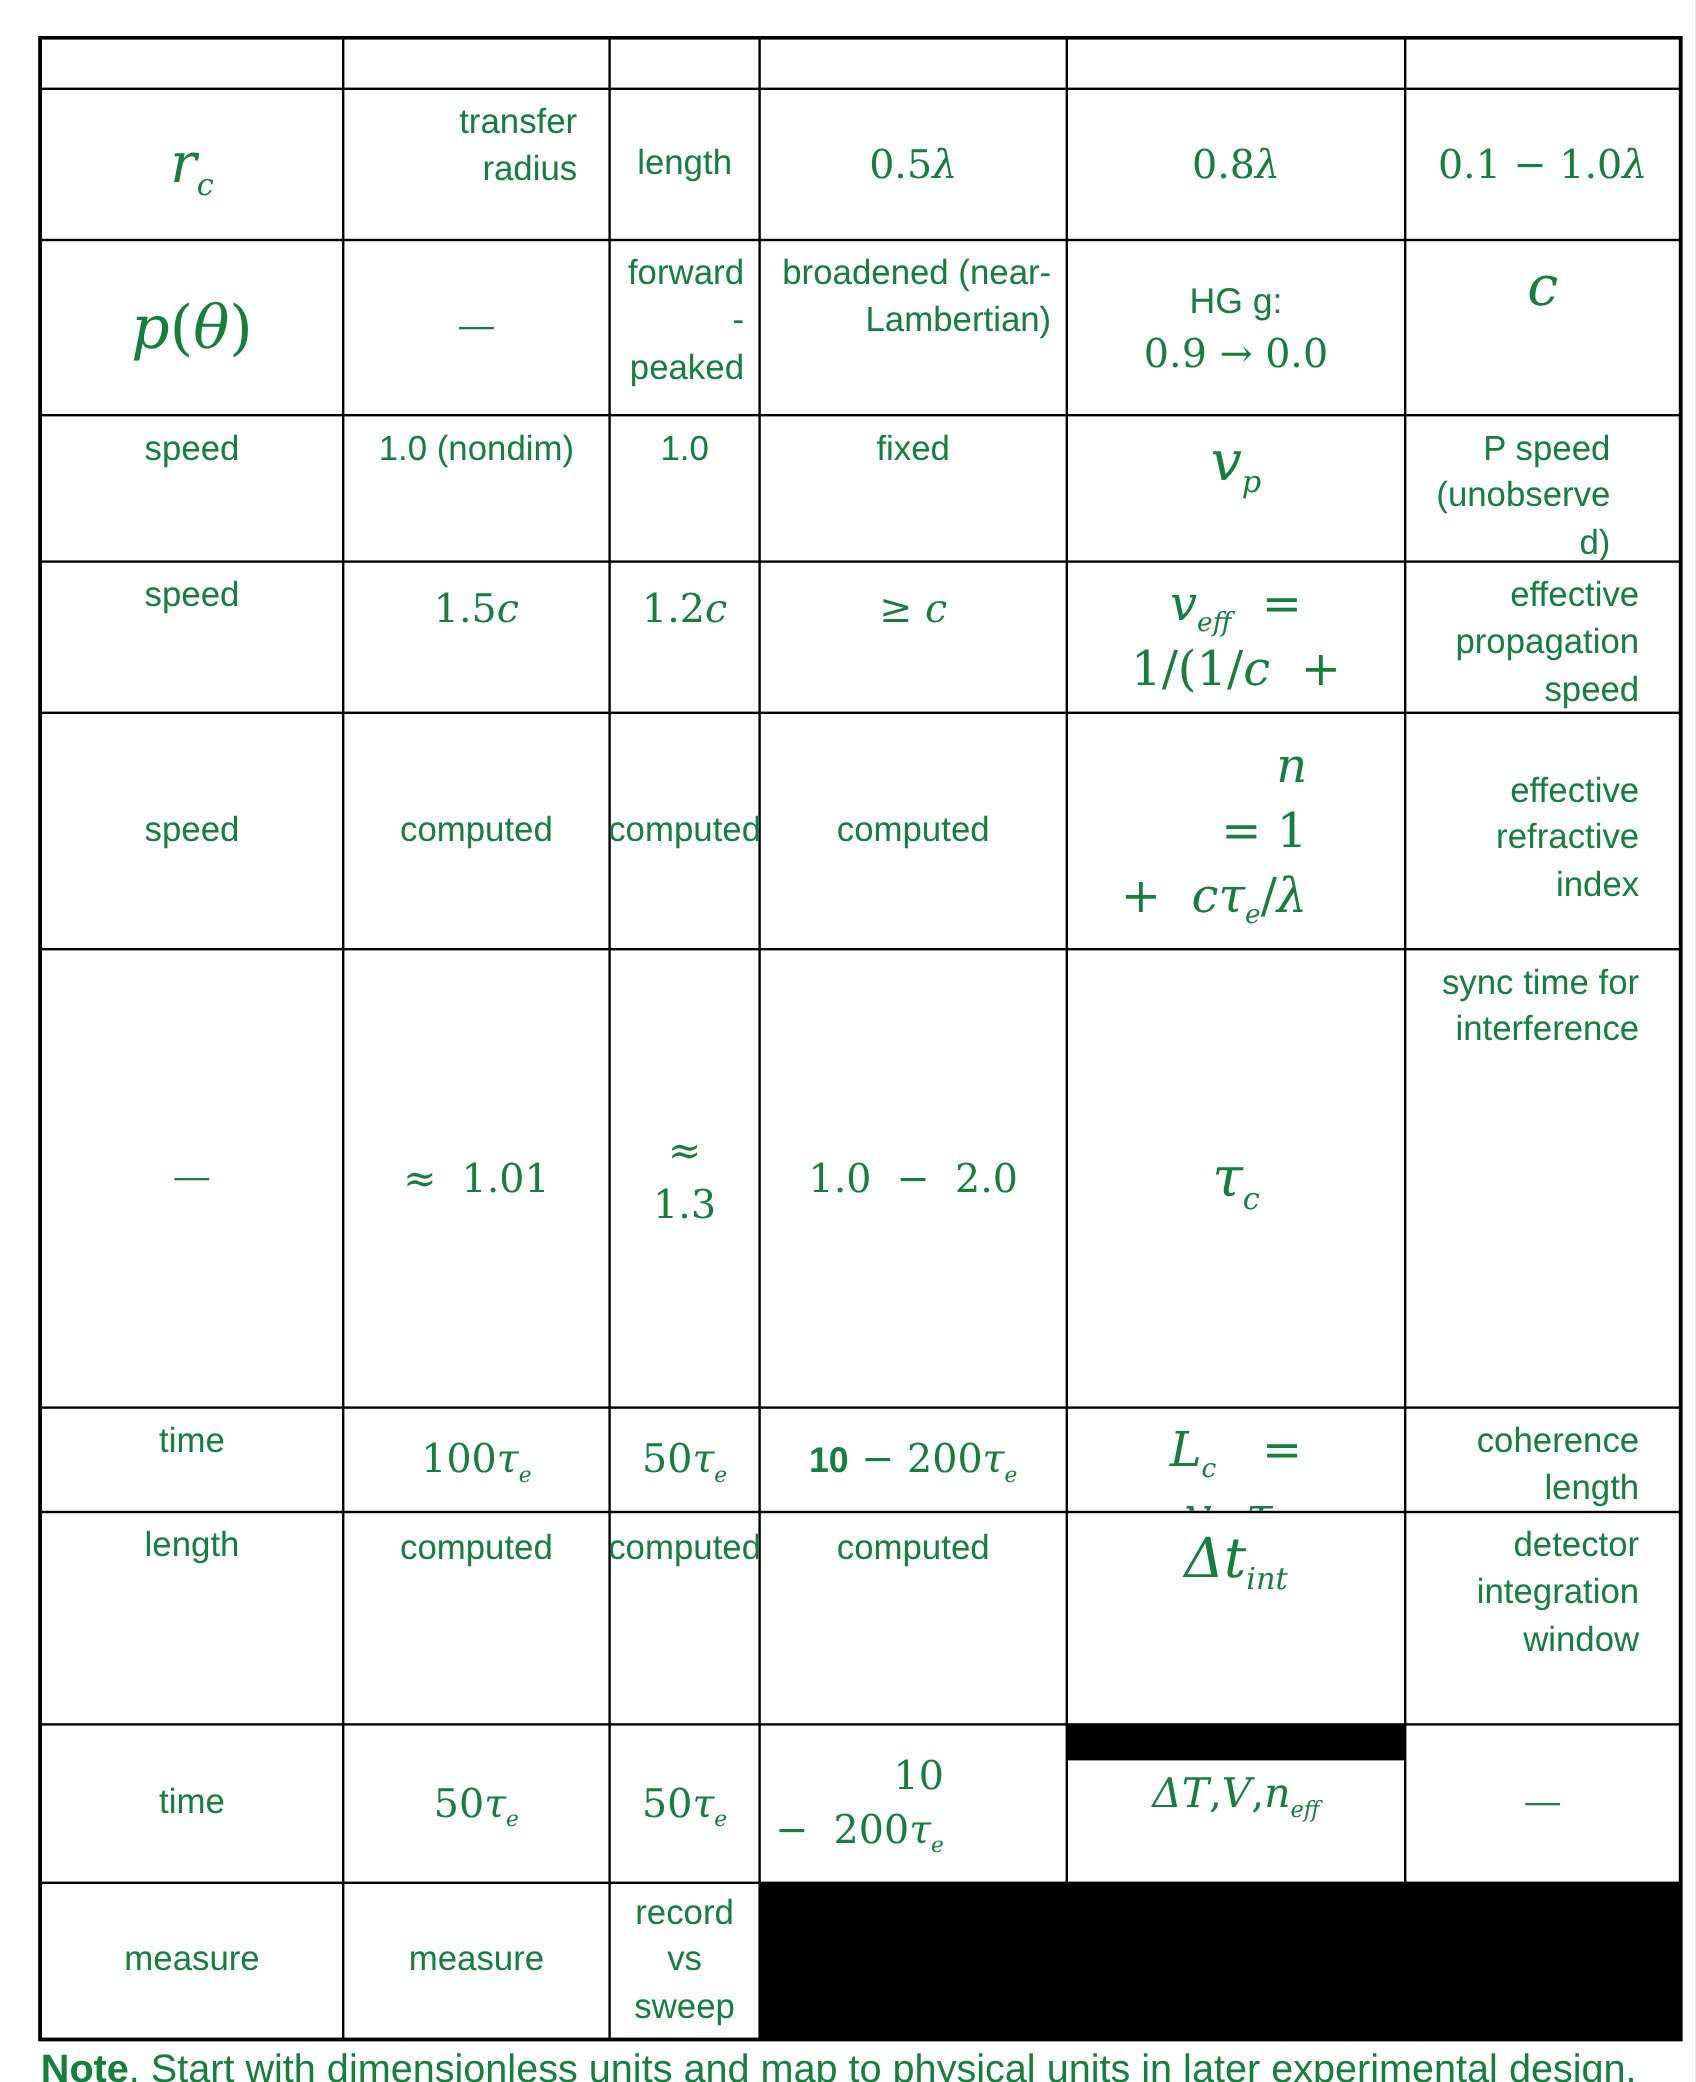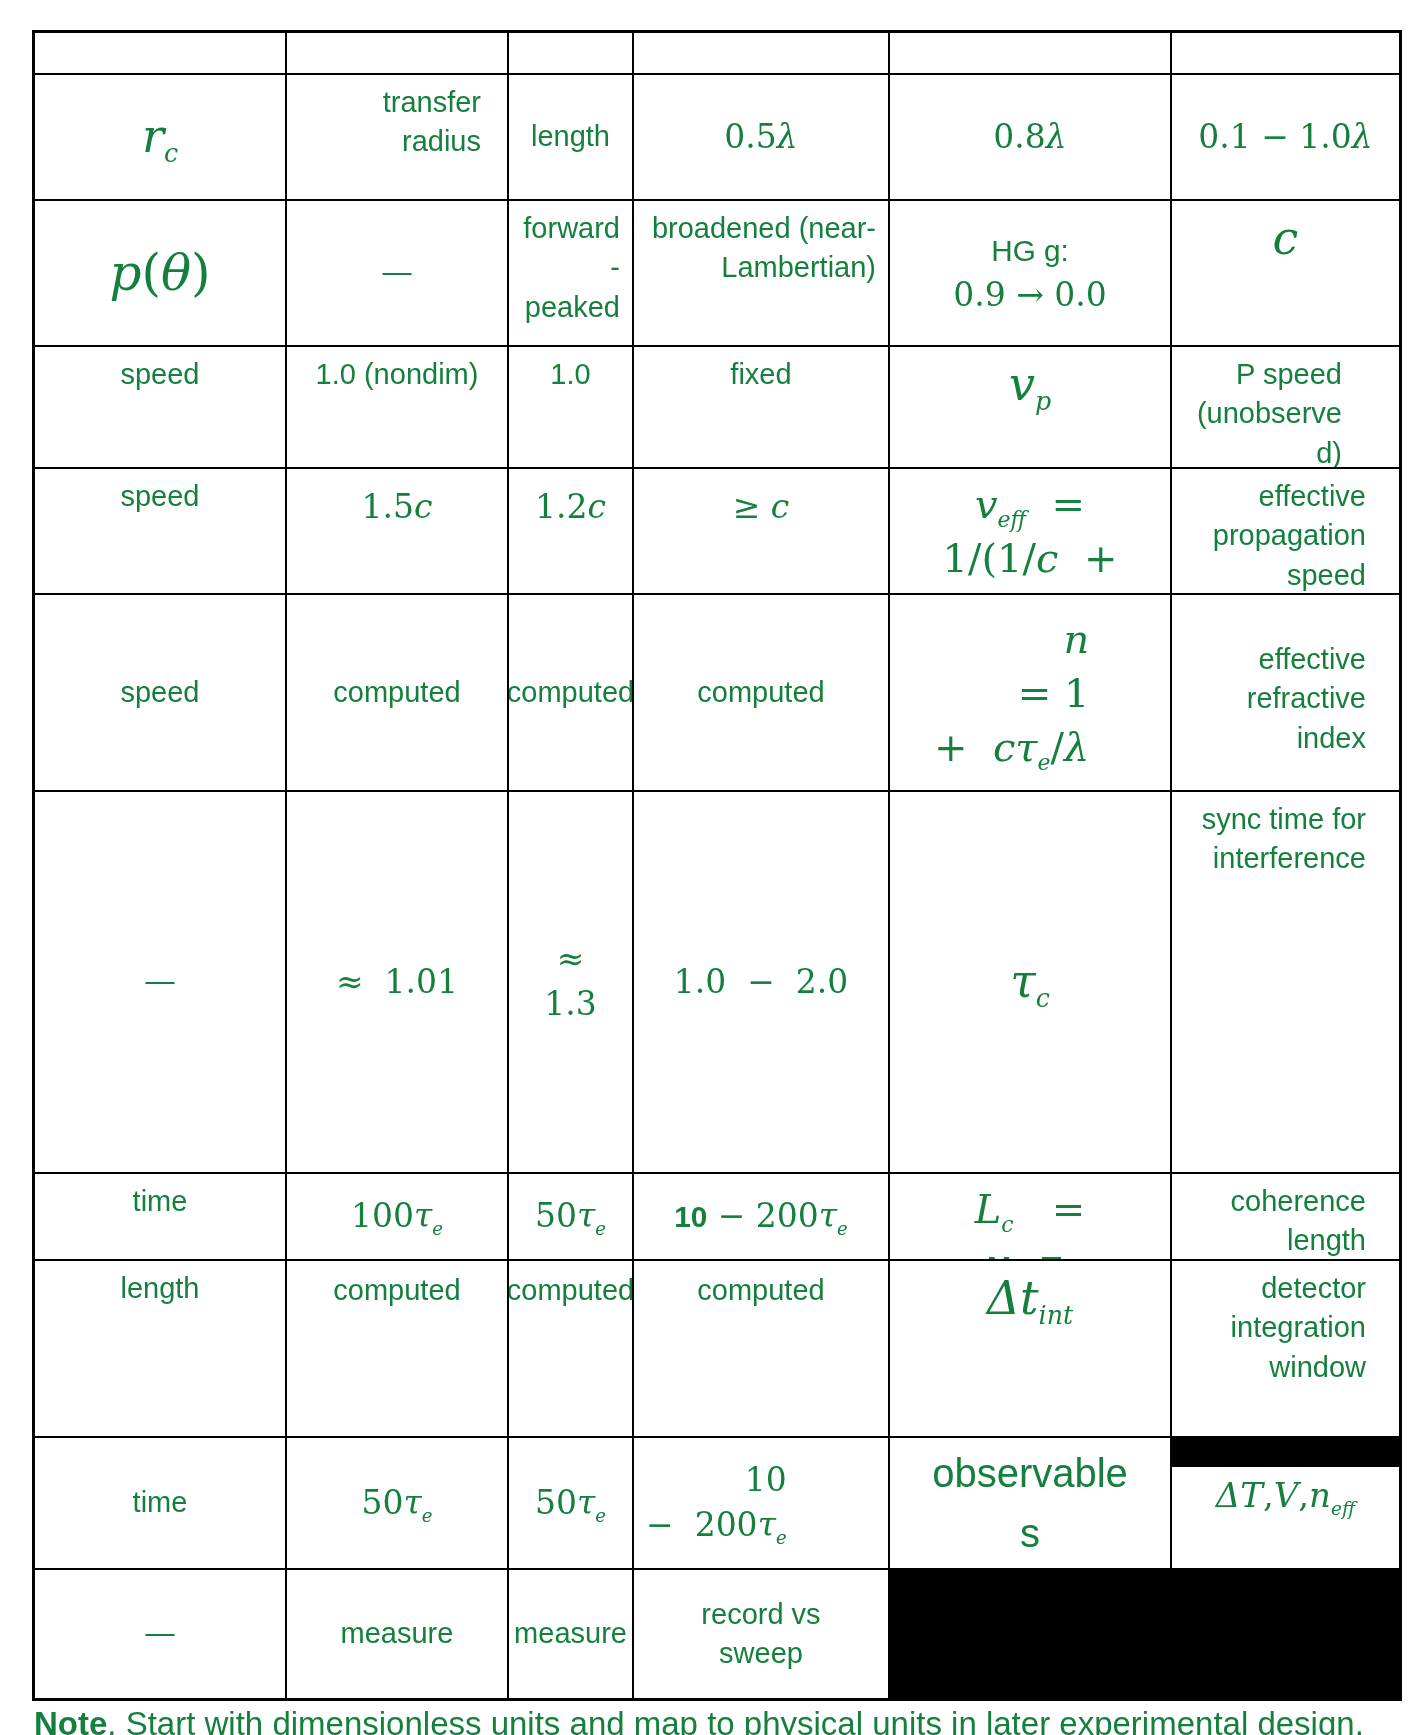--- a/index.html
+++ b/index.html
@@ -209,23 +209,20 @@
     <div class="c vm hc">
         <div class="ct math-v math"><span>50</span><span class="it">τ</span><sub class="it">e</sub></div>
       </div>
     <div class="c vm hc">
         <div class="ct math-v math"><span>50</span><span class="it">τ</span><sub class="it">e</sub></div>
       </div>
     <div class="c vm hl">
         <div class="ct math-v math"><span>10</span><br><span>−  200</span><span class="it">τ</span><sub class="it">e</sub></div>
       </div>
 
-    <div class="c vm hc obs">
-        <div class="ct">observables</div>
-      </div>
     <div class="c vt hc mdesc">
         <div class="ct math"><span class="it">ΔT</span><span>,</span><span class="it">V</span><span>,</span><span class="it">n</span><sub class="it">eff</sub></div>
       </div>
     <div class="c vm hc unit">
         <div class="ct sans-sm">—</div>
       </div>
     <div class="c vm hc">
         <div class="ct sans-sm">measure</div>
       </div>
     <div class="c vm hc">

